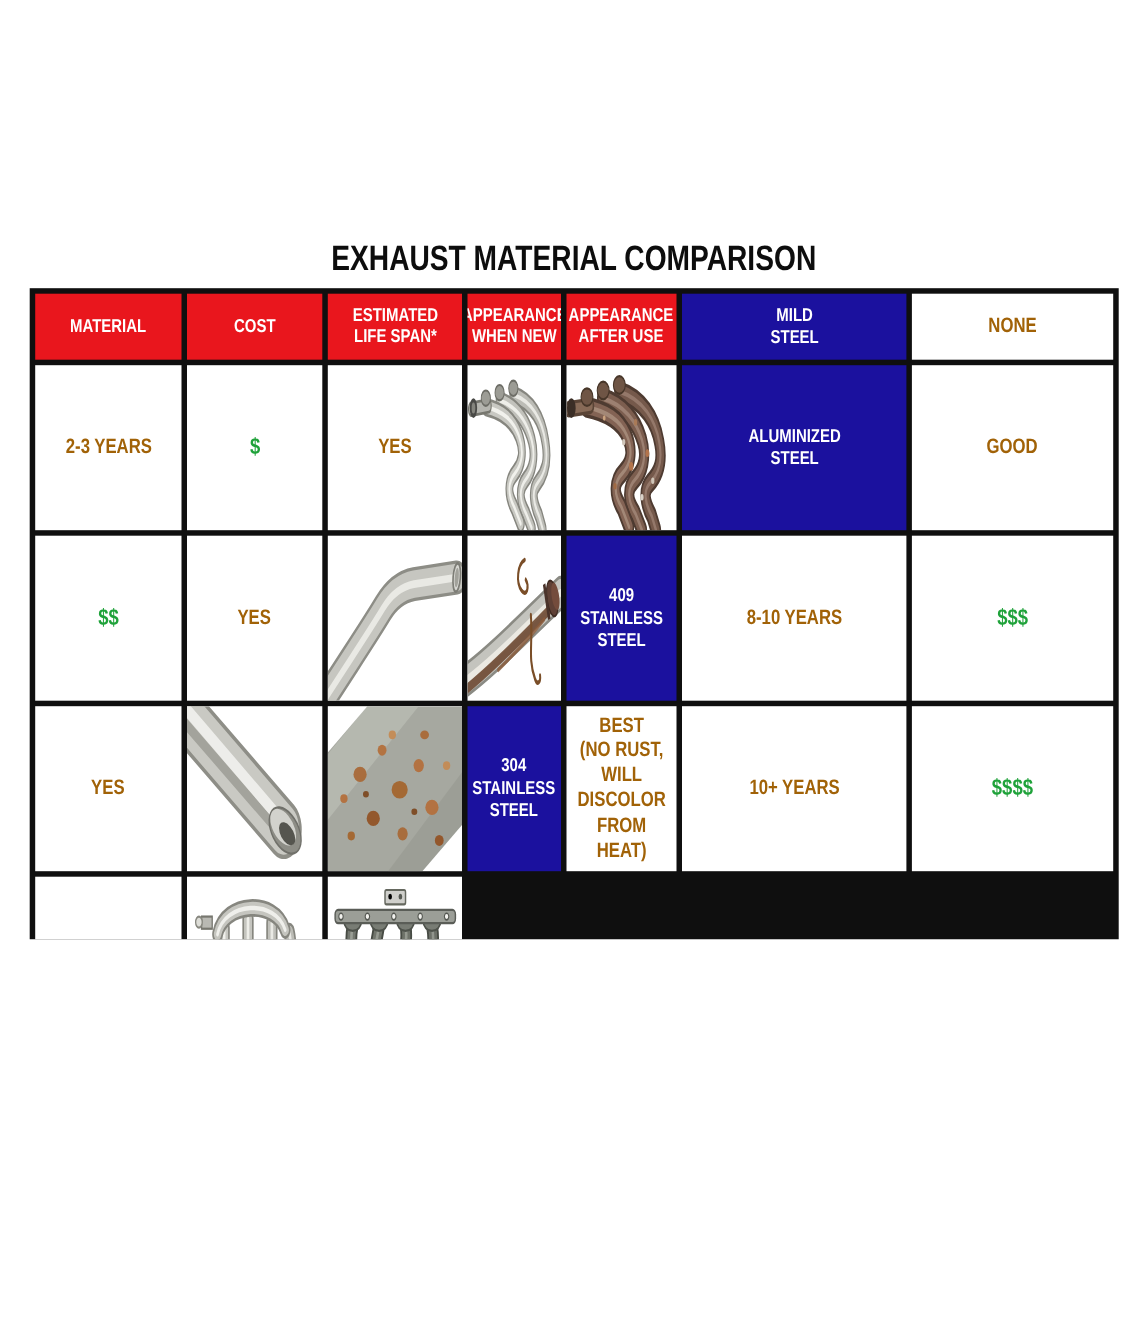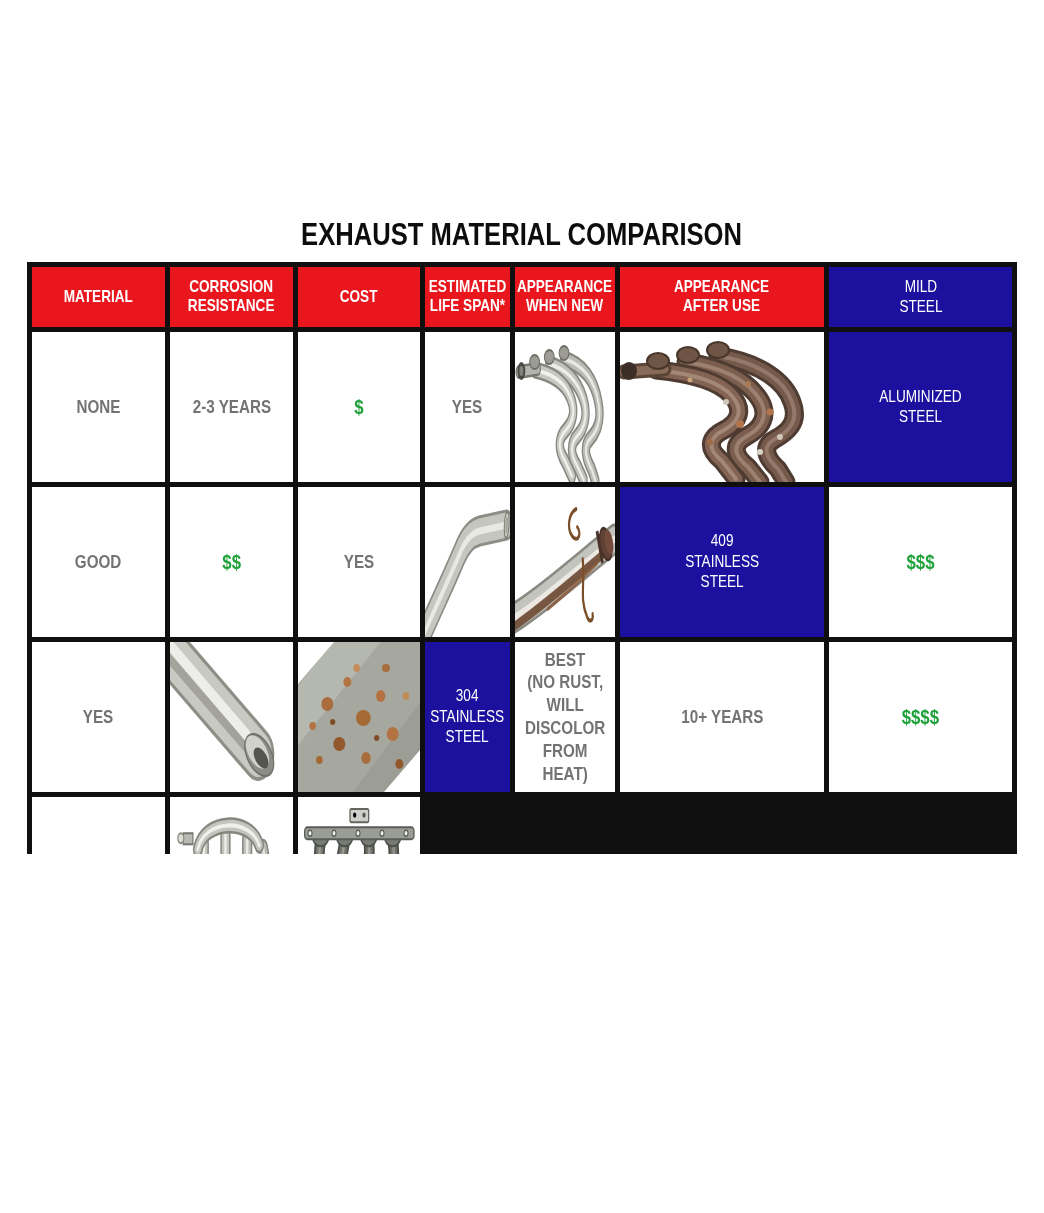--- a/index.html
+++ b/index.html
@@ -13,23 +13,23 @@
          font-size:32px;font-weight:bold;color:#0d0d0d;letter-spacing:0px;}
   #grid{position:absolute;left:27px;top:262px;width:990px;height:691px;
         box-sizing:border-box;background:var(--grid,#0f0f0f);
         display:grid;padding:5px;gap:5px;
         grid-template-columns:133px 123px 122px 85px 100px 204px 183px;
         grid-template-rows:60px 150px 150px 150px 151px;}
   .cell{display:flex;align-items:center;justify-content:center;text-align:center;
         overflow:hidden;}
   .hdr{background:var(--red,#e9161d);color:#fff;font-weight:bold;font-size:17px;
        line-height:1.1;}
-  .mat{background:var(--blue,#1b119e);color:#fff;font-weight:normal;font-size:17px;
+  .mat{background:var(--blue,#1b119e);color:#fff;font-weight:bold;font-size:17px;
        line-height:1.2;}
-  .val{background:#fff;color:#737373;font-weight:bold;font-size:19px;line-height:1.2;}
+  .val{background:#fff;color:#a16207;font-weight:bold;font-size:19px;line-height:1.2;}
   .cost{color:var(--green,#1fa23a);font-size:21px;}
   .photo{background:#fff;padding:0;}
   .photo svg{display:block;width:100%;height:100%;}
   .tri{font-size:10px;vertical-align:7px;}
   .tri2{font-size:11px;vertical-align:4px;}
   #notes{position:absolute;left:27px;top:960px;width:1010px;color:#101010;
          font-weight:bold;font-size:18px;line-height:25px;}
   .note-line{white-space:nowrap;}
 </style>
 </head>
@@ -38,24 +38,20 @@
 <div id="canvas">
 
   <div id="title">
     <span class="cond">EXHAUST MATERIAL COMPARISON</span>
   </div>
 
   <div id="grid">
 
     <div class="cell hdr">
         <span class="cond">MATERIAL</span>
-      </div>
-    <div class="cell hdr">
-        <span class="cond">CORROSION
-RESISTANCE</span>
       </div>
     <div class="cell hdr">
         <span class="cond">COST</span>
       </div>
     <div class="cell hdr">
         <span class="cond">ESTIMATED
 LIFE SPAN*</span>
       </div>
     <div class="cell hdr">
         <span class="cond">APPEARANCE
@@ -195,20 +191,23 @@
         <path d="M150,44 L160,76" stroke="#4a332a" stroke-width="5" fill="none"></path>
         <path d="M112,22 C98,26 94,42 106,50 C116,56 122,46 114,40" stroke="#7a4e28" stroke-width="4" fill="none" stroke-linecap="round"></path>
         <path d="M124,72 C128,98 118,112 132,130 C136,136 144,134 142,127" stroke="#7a4e28" stroke-width="4" fill="none" stroke-linecap="round"></path>
       </svg>
     </div>
 
     <div class="cell mat">
         <span class="cond">409
 STAINLESS
 STEEL</span>
+      </div>
+    <div class="cell val">
+        <span class="cond">8-10 YEARS</span>
       </div>
     <div class="cell val cost">
         <span class="cond">$$$</span>
       </div>
     <div class="cell val">
         <span class="cond">YES</span>
       </div>
 
     <div class="cell photo">
       <svg viewBox="0 0 204 150" preserveAspectRatio="none">

